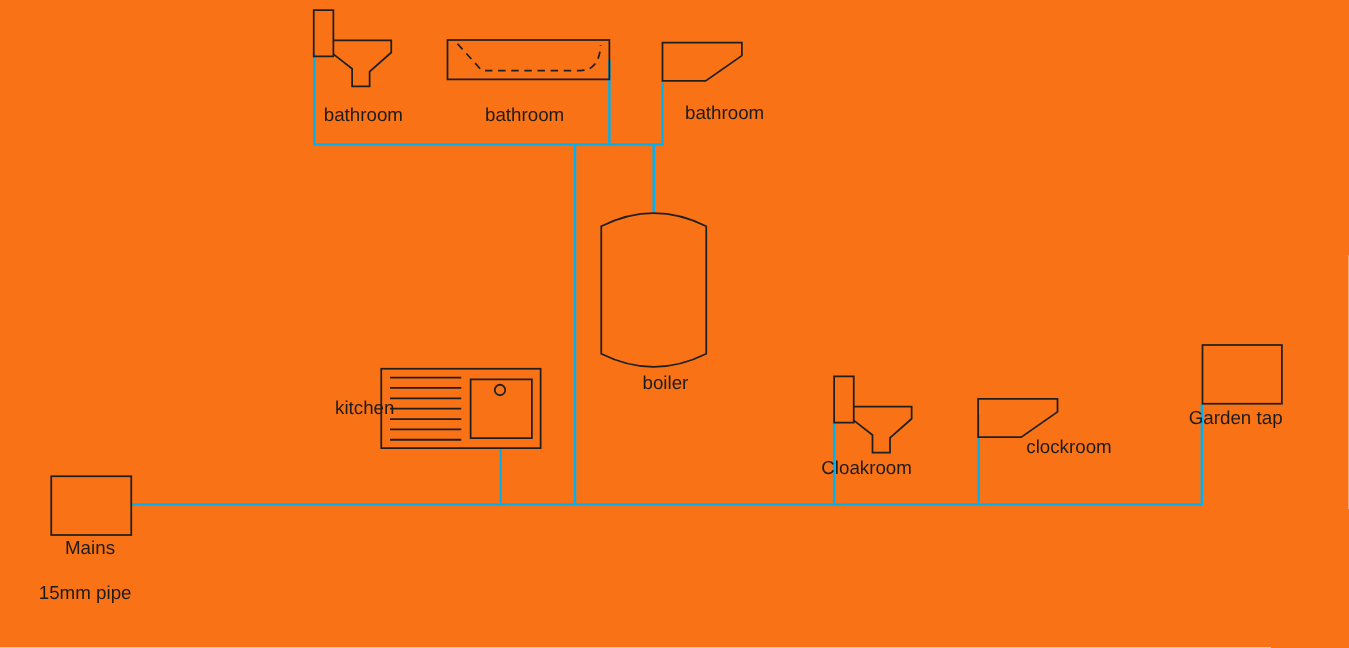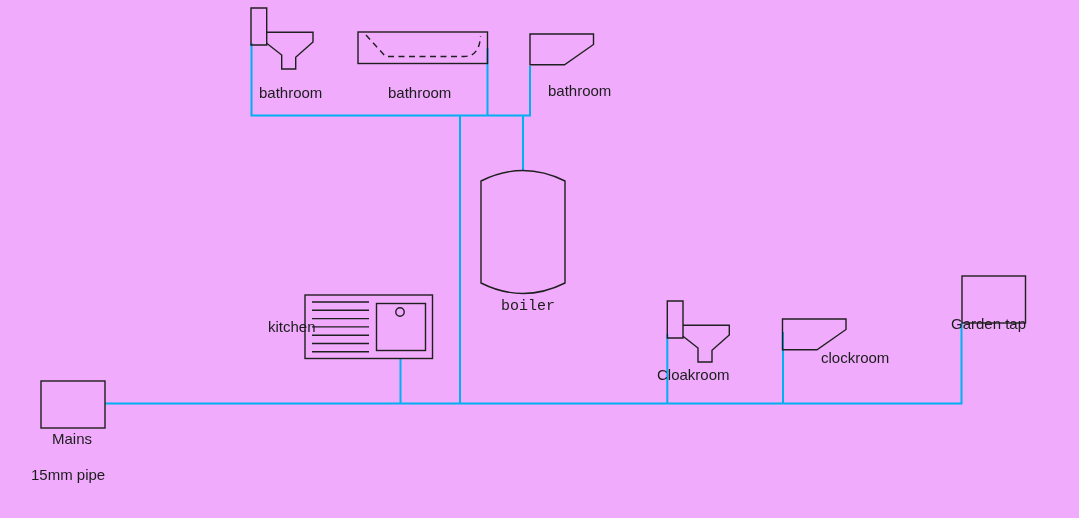--- a/index.html
+++ b/index.html
@@ -4,21 +4,21 @@
 <style>
   html, body {
     margin: 0;
     padding: 0;
     background: #ffffff;
   }
   .canvas {
     position: relative;
     width: 1079px;
     height: 518px;
-    background: #f0abfc;
+    background: #f97316;
     overflow: hidden;
     font-family: "Liberation Sans", sans-serif;
   }
   .canvas svg {
     position: absolute;
     left: 0;
     top: 0;
   }
   .label {
     position: absolute;
@@ -82,21 +82,21 @@
 
       <rect x="962" y="276" width="63.5" height="47"></rect>
 
       <rect x="41" y="381" width="64" height="47"></rect>
     </g>
   </svg>
 
   <div class="label" style="left:259px; top:85px;">bathroom</div>
   <div class="label" style="left:388px; top:85px;">bathroom</div>
   <div class="label" style="left:548px; top:83px;">bathroom</div>
-  <div class="label" style="left:501px; top:299px;font-family:Liberation Mono, monospace;">boiler</div>
+  <div class="label" style="left:514px; top:299px;">boiler</div>
   <div class="label" style="left:268px; top:319px;text-align:center;">kitchen</div>
   <div class="label" style="left:657px; top:367px;">Cloakroom</div>
   <div class="label" style="left:777px; top:350px;margin-left:44px;">clockroom</div>
-  <div class="label" style="left:951px; top:316px;">Garden tap</div>
+  <div class="label" style="left:951px; top:327px;">Garden tap</div>
   <div class="label" style="left:52px;  top:431px;">Mains</div>
   <div class="label" style="left:31px;  top:451px;margin-top:16px;">15mm pipe</div>
 
 </div>
 
 </body></html>

